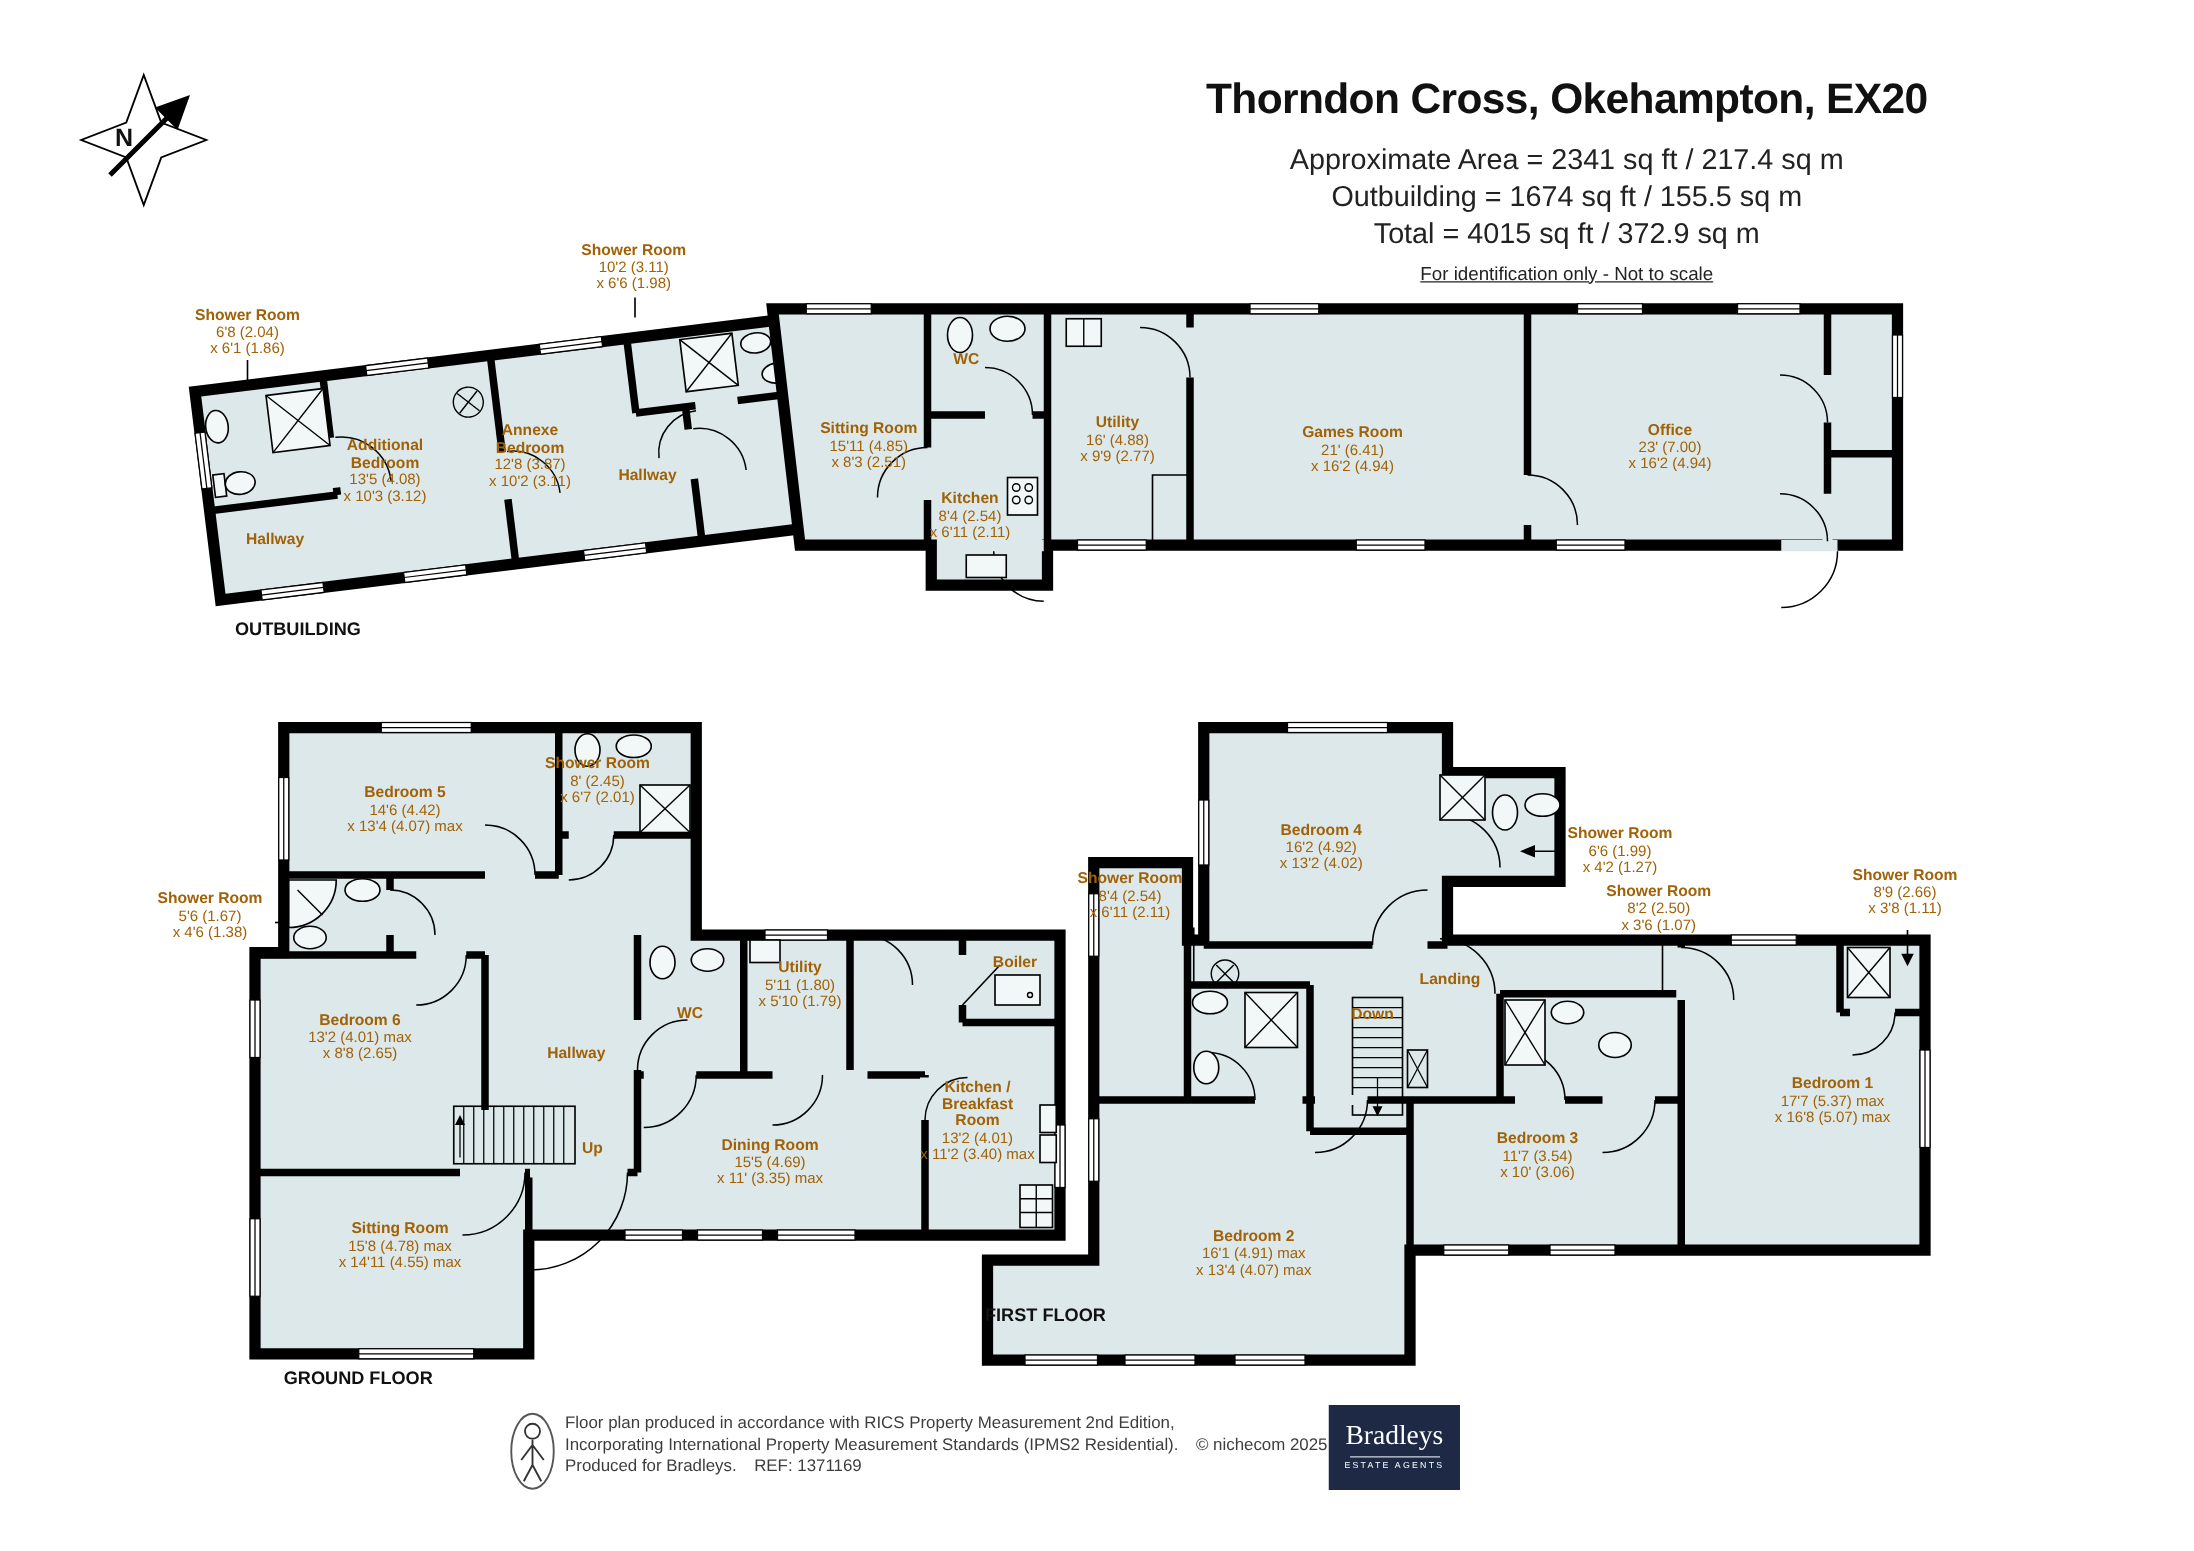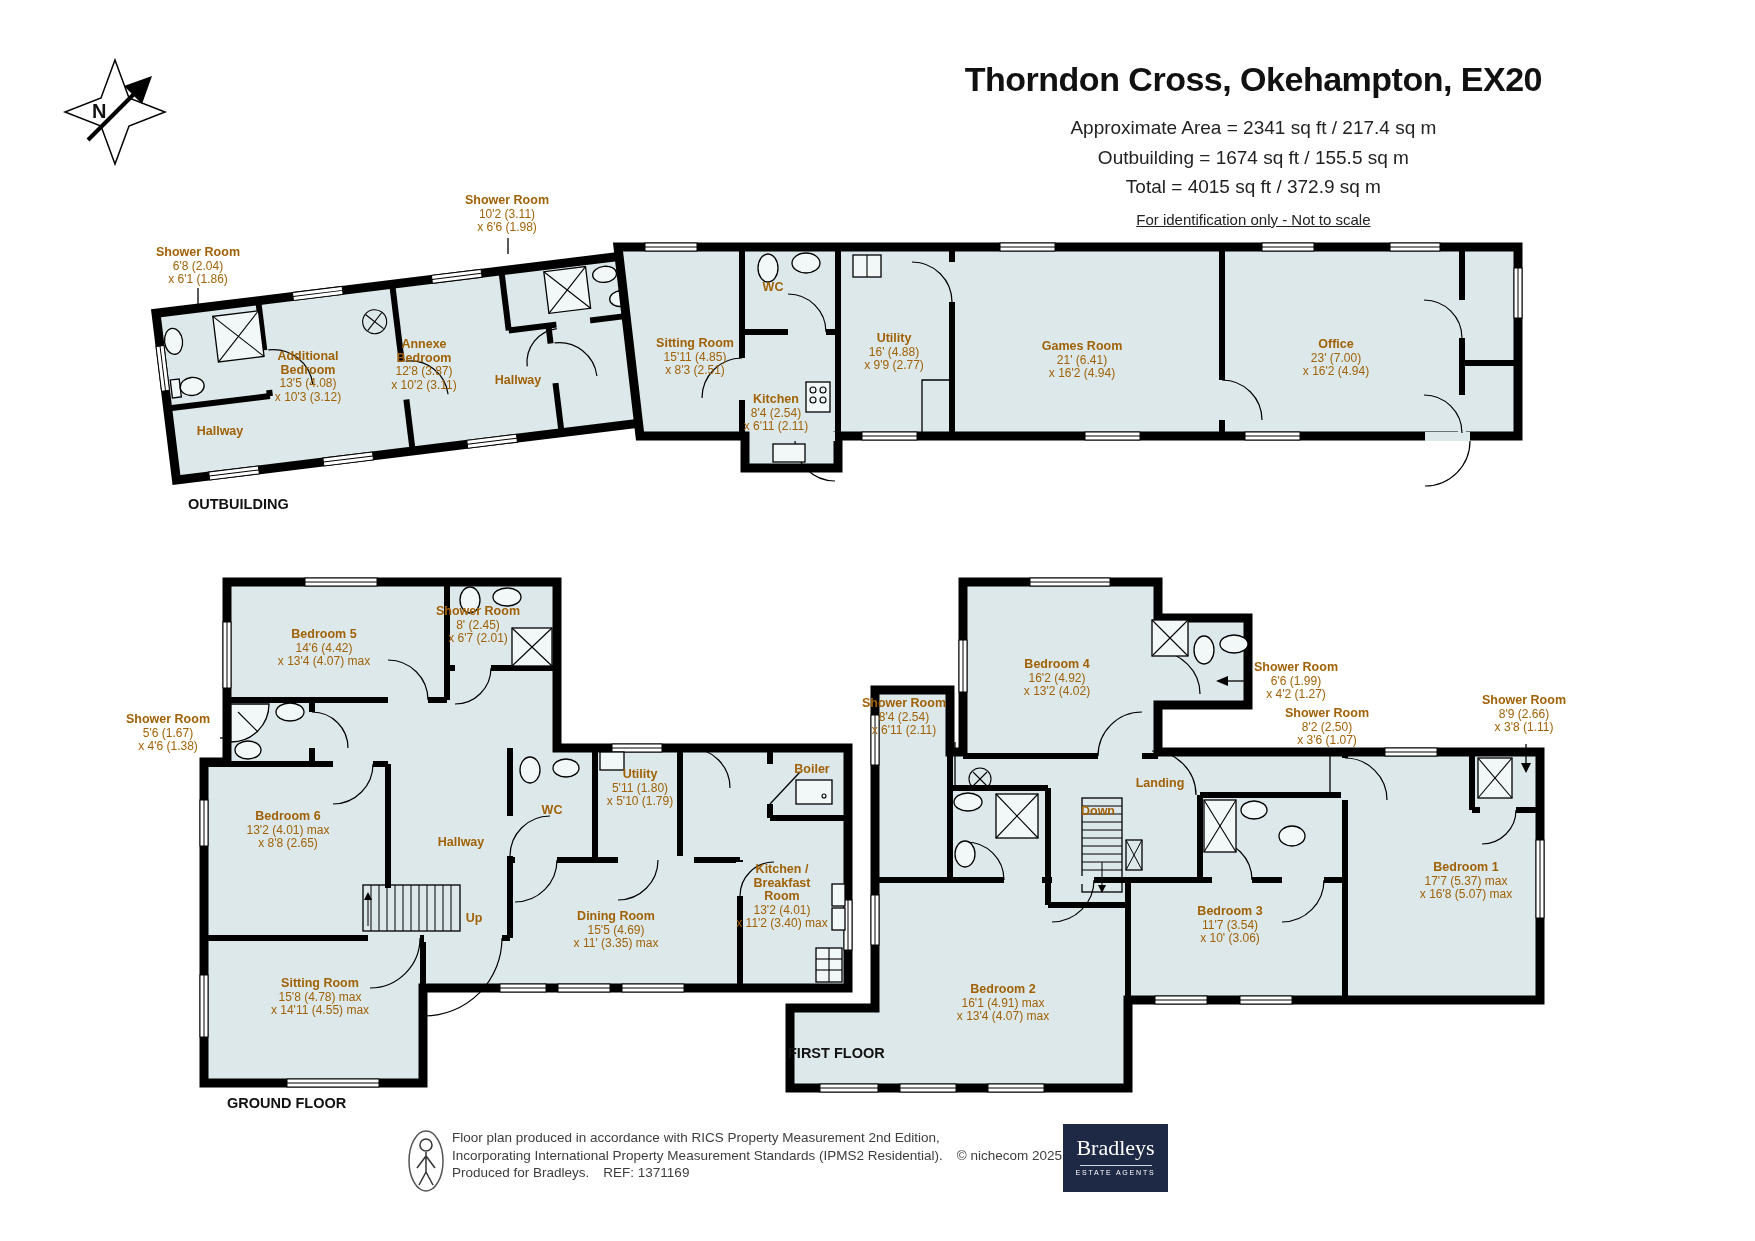--- a/index.html
+++ b/index.html
@@ -18,21 +18,21 @@
   .fxn{fill:none;stroke:#000;stroke-width:1.1;}
   
   .lbl{position:absolute;transform:translate(-50%,-50%);text-align:center;
        font-size:12px;line-height:13.5px;white-space:nowrap;color:#a16207;}
   .lbl .b{font-weight:700;font-size:12.5px;}
   .cap{position:absolute;font-weight:700;font-size:14.5px;color:#111;white-space:nowrap;}
   .nlabel{position:absolute;font-weight:700;font-size:20px;color:#111;}
   
   #header{position:absolute;top:24px;right:213px;text-align:center;margin-top:36px;}
   #title{font-size:34px;font-weight:700;color:#111;letter-spacing:-0.5px;}
-  #areas{margin-top:14px;font-size:19px;line-height:29.5px;color:#222;}
+  #areas{margin-top:14px;font-size:23px;line-height:29.5px;color:#222;}
   #ident{margin-top:9px;font-size:15px;color:#222;text-decoration:underline;}
   
   #footer-text{position:absolute;left:452px;top:1129px;font-size:13.5px;
                line-height:17.5px;color:#3d3d3d;}
   #brand-box{position:absolute;left:1063px;top:1124px;width:105px;height:68px;
              background:#1e2a45;color:#fff;text-align:center;}
   #brand-name{font-family:"Liberation Serif",serif;font-size:22px;margin-top:11px;}
   #brand-rule{width:72px;border-top:1px solid #cfd6e2;margin:4px auto 3px auto;}
   #brand-tag{font-size:7px;letter-spacing:1.8px;}
   .sp{margin-left:14px;}

